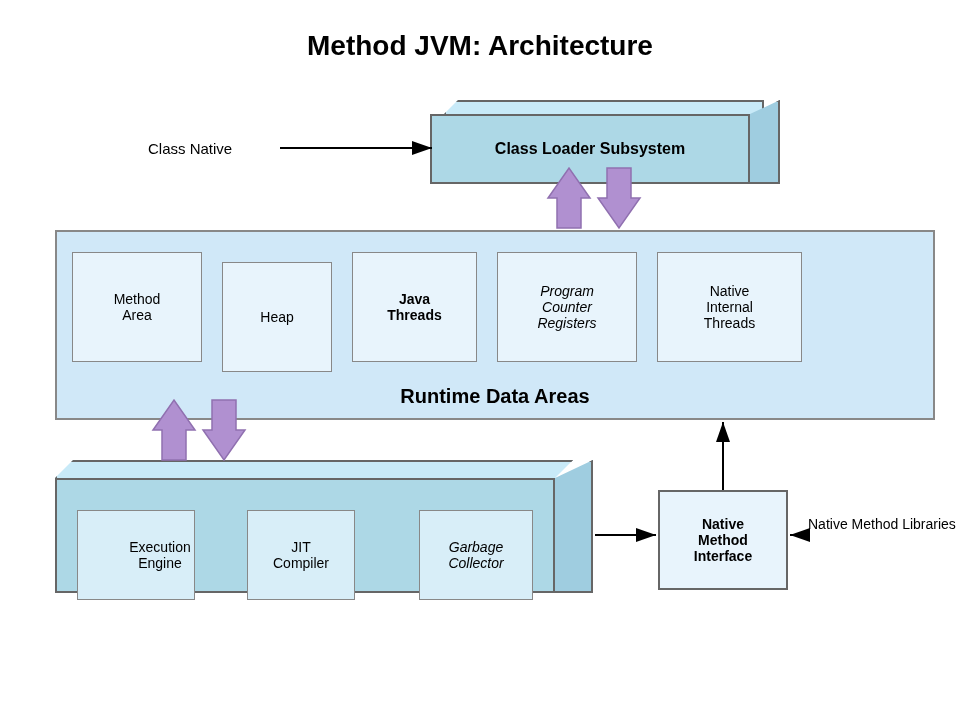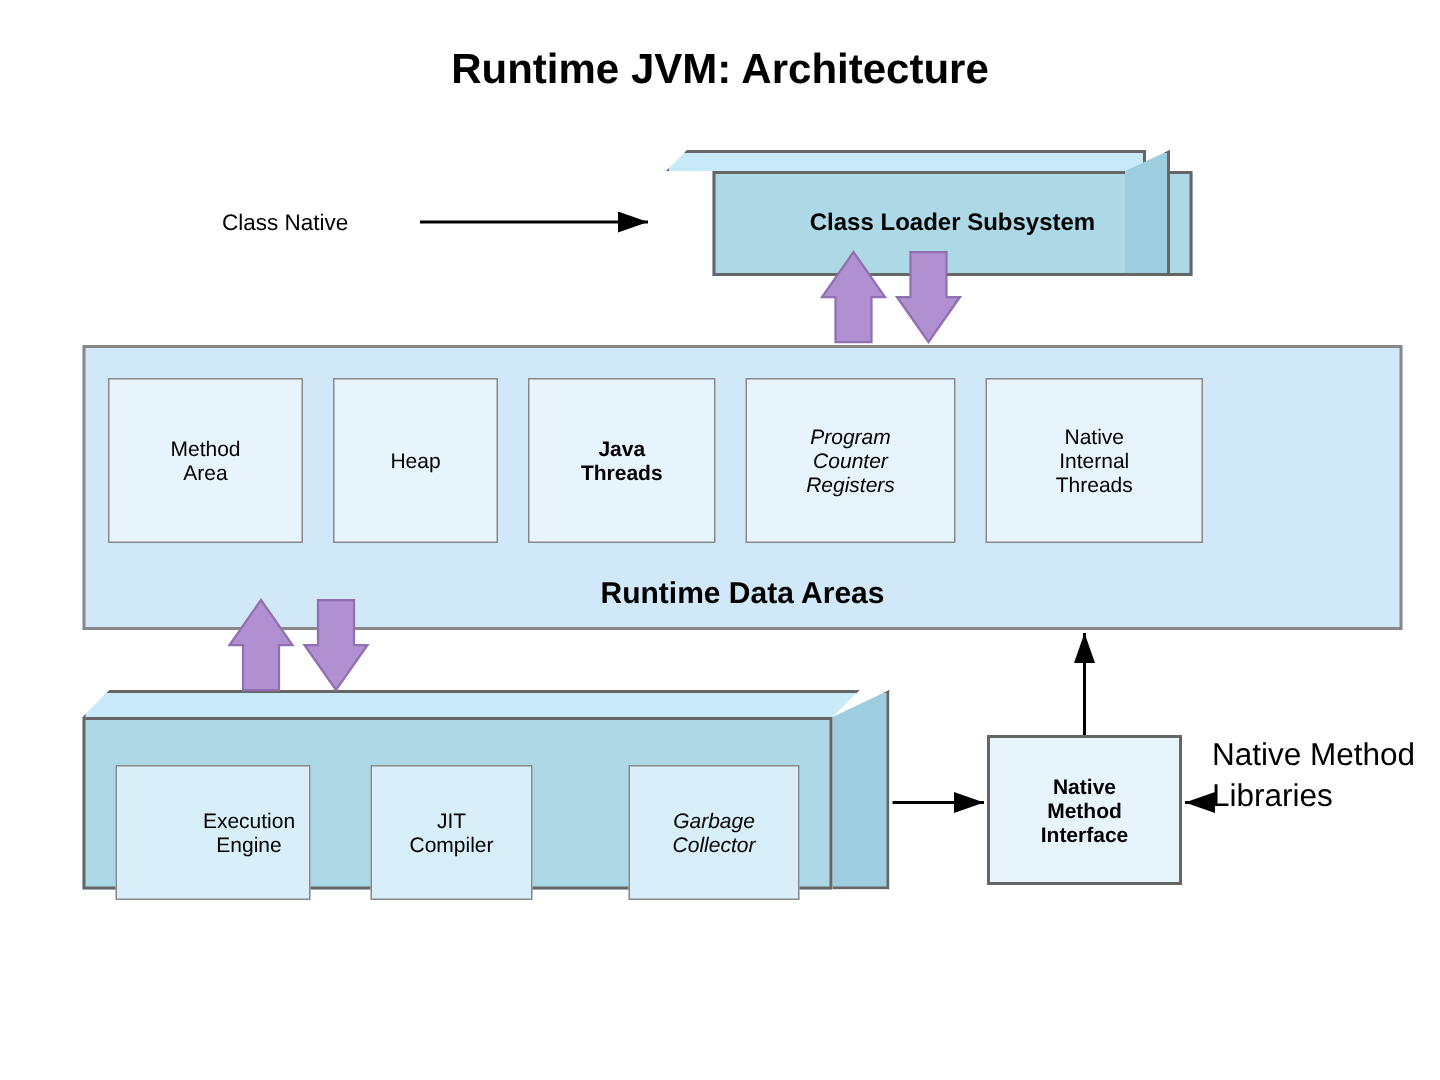--- a/index.html
+++ b/index.html
@@ -46,21 +46,20 @@
       width: 320px;
       height: 70px;
       background: #add8e6;
       border: 2px solid #666;
       display: flex;
       align-items: center;
       justify-content: center;
       font-size: 16px;
       font-weight: bold;
       text-align: center;
-      margin-left: 45px;
     }
 
     .cls-top {
       position: absolute;
       top: 0;
       left: 14px;
       width: 320px;
       height: 14px;
       background: #b8e0f0;
       border: 2px solid #666;
@@ -121,21 +120,21 @@
       border: 1.5px solid #888;
       display: flex;
       align-items: center;
       justify-content: center;
       text-align: center;
       font-size: 14px;
       height: 110px;
     }
 
     .method-area-box { left: 15px; width: 130px; }
-    .heap-box { left: 165px; width: 110px; }
+    .heap-box { left: 165px; width: 110px; margin-top: 10px; }
     .java-threads-box { left: 295px; width: 125px; font-weight: bold; }
     .program-counter-box { left: 440px; width: 140px; font-style: italic; }
     .native-internal-box { left: 600px; width: 145px; }
 
     
     .exec-engine-area {
       position: absolute;
       top: 460px;
       left: 55px;
       width: 540px;
@@ -185,21 +184,21 @@
       background: #d8eef8;
       border: 1.5px solid #888;
       display: flex;
       align-items: center;
       justify-content: center;
       text-align: center;
       font-size: 14px;
       height: 90px;
     }
 
-    .exec-engine-sub { left: 20px; width: 130px; padding-left: 48px; }
+    .exec-engine-sub { left: 20px; width: 118px; padding-left: 48px; }
     .jit-compiler-sub { left: 190px; width: 108px; }
     .garbage-collector-sub { left: 362px; width: 114px; font-style: italic; }
 
     
     .nmi-box {
       position: absolute;
       top: 490px;
       left: 658px;
       width: 130px;
       height: 100px;
@@ -209,23 +208,23 @@
       align-items: center;
       justify-content: center;
       text-align: center;
       font-size: 14px;
       font-weight: bold;
     }
 
     
     .nml-label {
       position: absolute;
-      top: 490px;
+      top: 515px;
       left: 808px;
-      font-size: 21px;
+      font-size: 14px;
       color: #000;
       text-align: left;
       line-height: 1.3;
     }
 
     
     .arrows-svg {
       position: absolute;
       top: 0;
       left: 0;
@@ -235,21 +234,21 @@
     }
 
     
     
   </style>
 </head>
 <body>
 
 <div class="diagram">
 
-  <div class="title">Runtime JVM: Architecture</div>
+  <div class="title">Method JVM: Architecture</div>
 
   <div class="class-files-label">Class Native</div>
 
   <div class="class-loader-box">
     <div class="cls-top"></div>
     <div class="cls-front">
       <span>Class Loader Subsystem</span>
     </div>
     <div class="cls-side"></div>
   </div>

